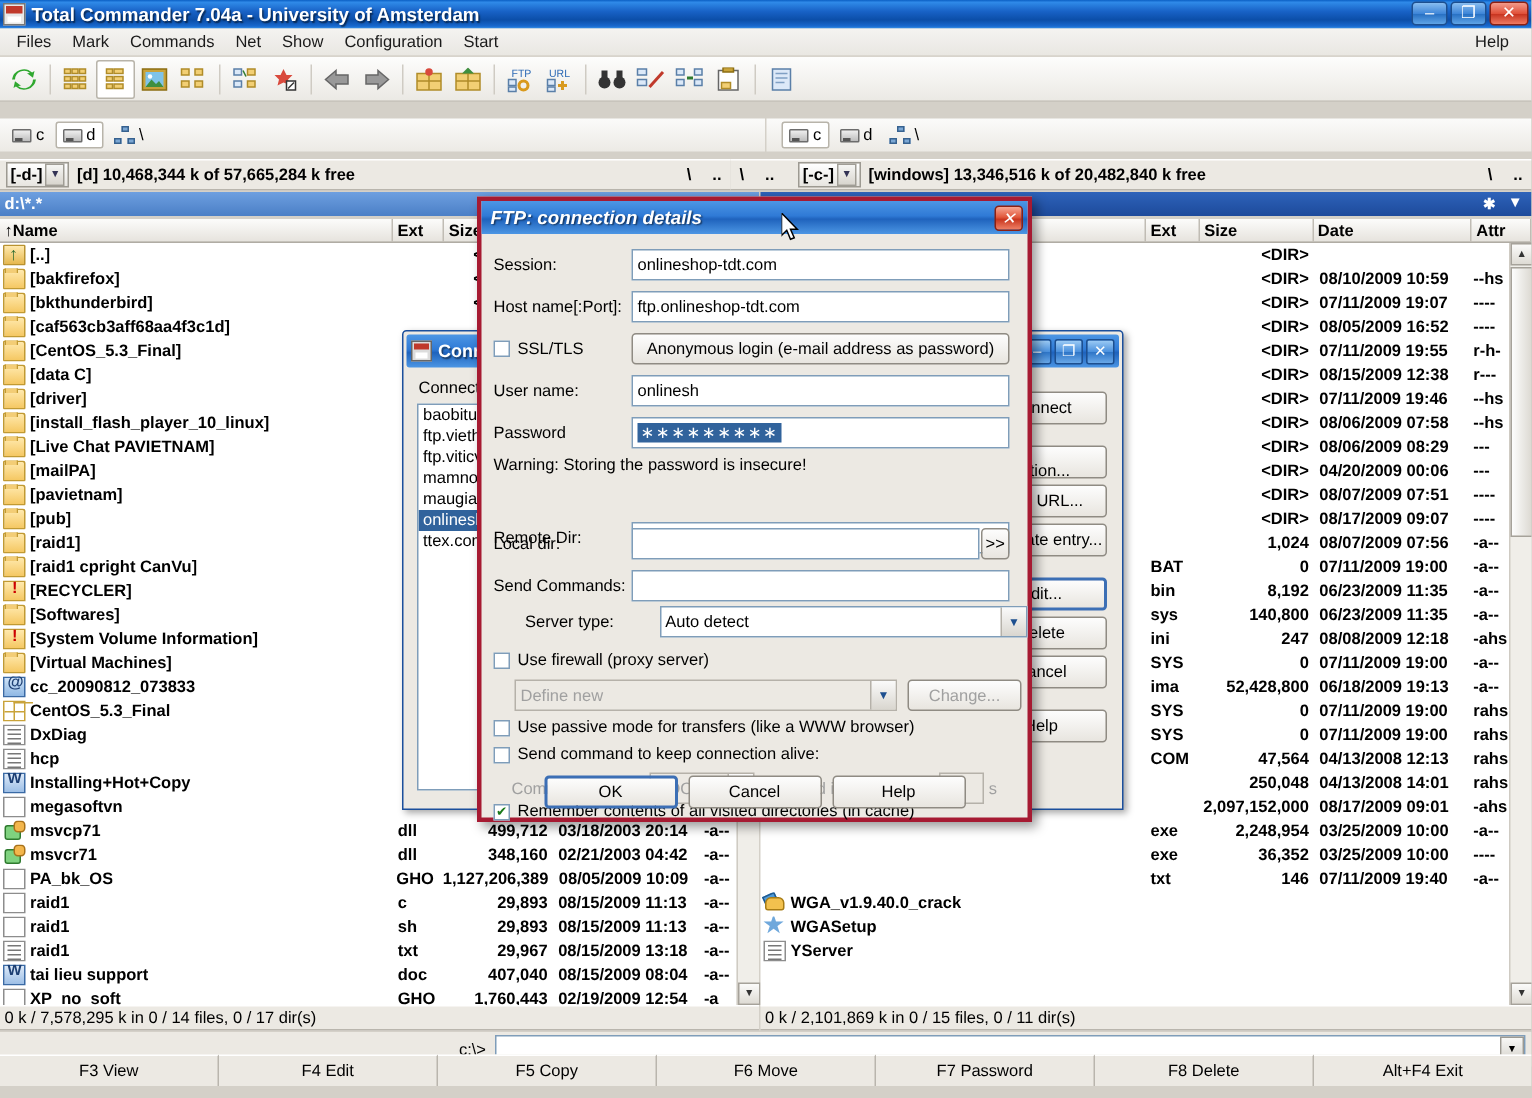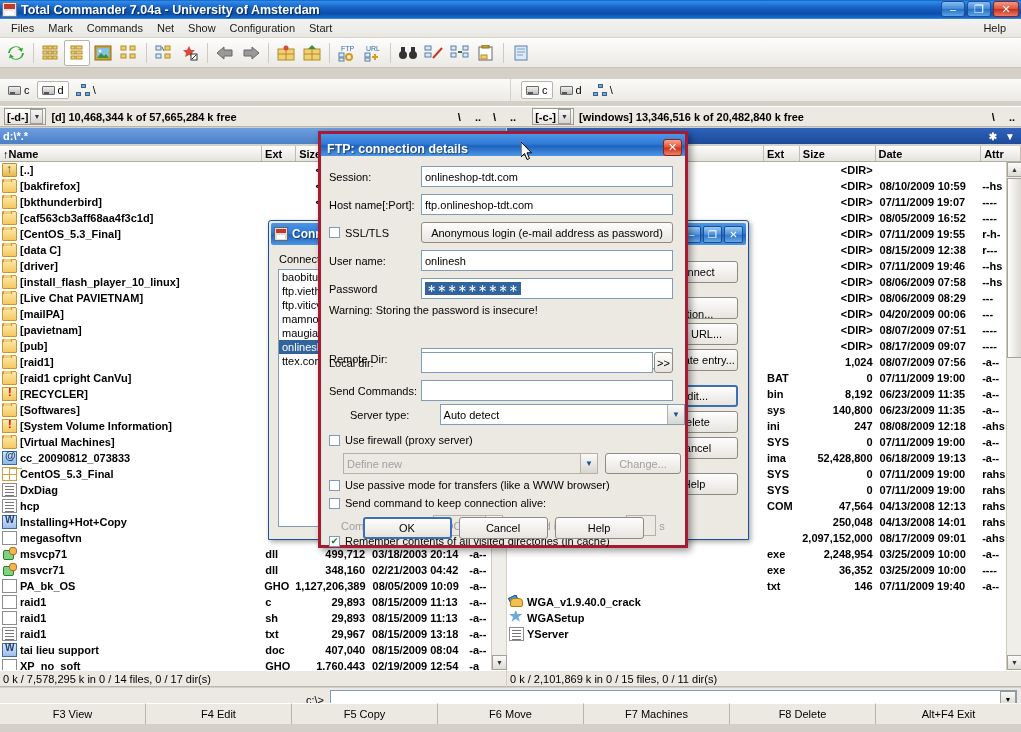--- a/index.html
+++ b/index.html
@@ -221,21 +221,21 @@
           display:flex; align-items:center; justify-content:center; }
   .cbtn.def { border:2px solid #3c6fb5; }
   .cbtn.gap { margin-top:10px; }
 
   
   .dlg-ftp { position:absolute; left:318px; top:131px; width:370px; height:417px;
              border:3px solid #a61a32; background:#ece9e3;
              box-shadow:3px 3px 7px rgba(0,0,0,.4); }
   .ftp-tb { height:22px;
     background:linear-gradient(to bottom,#4d96e4 0%,#2f7ad6 45%,#1f63bd 55%,#4c96e4 100%);
-    display:flex; align-items:flex-end; padding-left:6px; }
+    display:flex; align-items:center; padding-left:6px;font-style:italic; }
   .ftp-title { color:#fff;font-weight:bold;font-size:12.5px;text-shadow:1px 1px 1px rgba(0,0,0,.5);}
   .ftp-close { margin-left:auto; margin-right:3px; width:19px; height:17px; border-radius:3px;
     background:linear-gradient(to bottom,#f6a692,#e1583c 45%,#c9361f 55%,#ef8166);
     border:1px solid #8c2012; color:#fff; font-size:11px; display:flex; align-items:center; justify-content:center; }
   .ftp-body { position:relative; height:393px; }
   .frow2 { position:absolute; left:0; width:100%; display:flex; align-items:center; }
   .flabel { width:100px; padding-left:8px; font-size:11px; }
   .finput { height:21px; background:#fff; border:1px solid #7f9db9; font-size:11px;
             display:flex; align-items:center; padding-left:3px; }
   .fsel { background:#31639c; color:#fff; padding:0 2px; letter-spacing:1px; font-size:11px; }
@@ -1026,21 +1026,21 @@
       <span class="cmd-arrow">▼</span>
     </div>
     <div style="width:4px"></div>
   </div>
 
   <div class="fkeys">
     <div class="fkey">F3 View</div>
     <div class="fkey">F4 Edit</div>
     <div class="fkey">F5 Copy</div>
     <div class="fkey">F6 Move</div>
-    <div class="fkey">F7 Machines</div>
+    <div class="fkey">F7 Password</div>
     <div class="fkey">F8 Delete</div>
     <div class="fkey">Alt+F4 Exit</div>
   </div>
 
   <div class="dlg-conn">
     <div class="dlg-conn-tb">
       <div class="dlgicon"></div>
       <div class="dlg-conn-title">Connect to ftp server</div>
       <div class="conn-wbtns">
         <div class="cwb">–</div>

